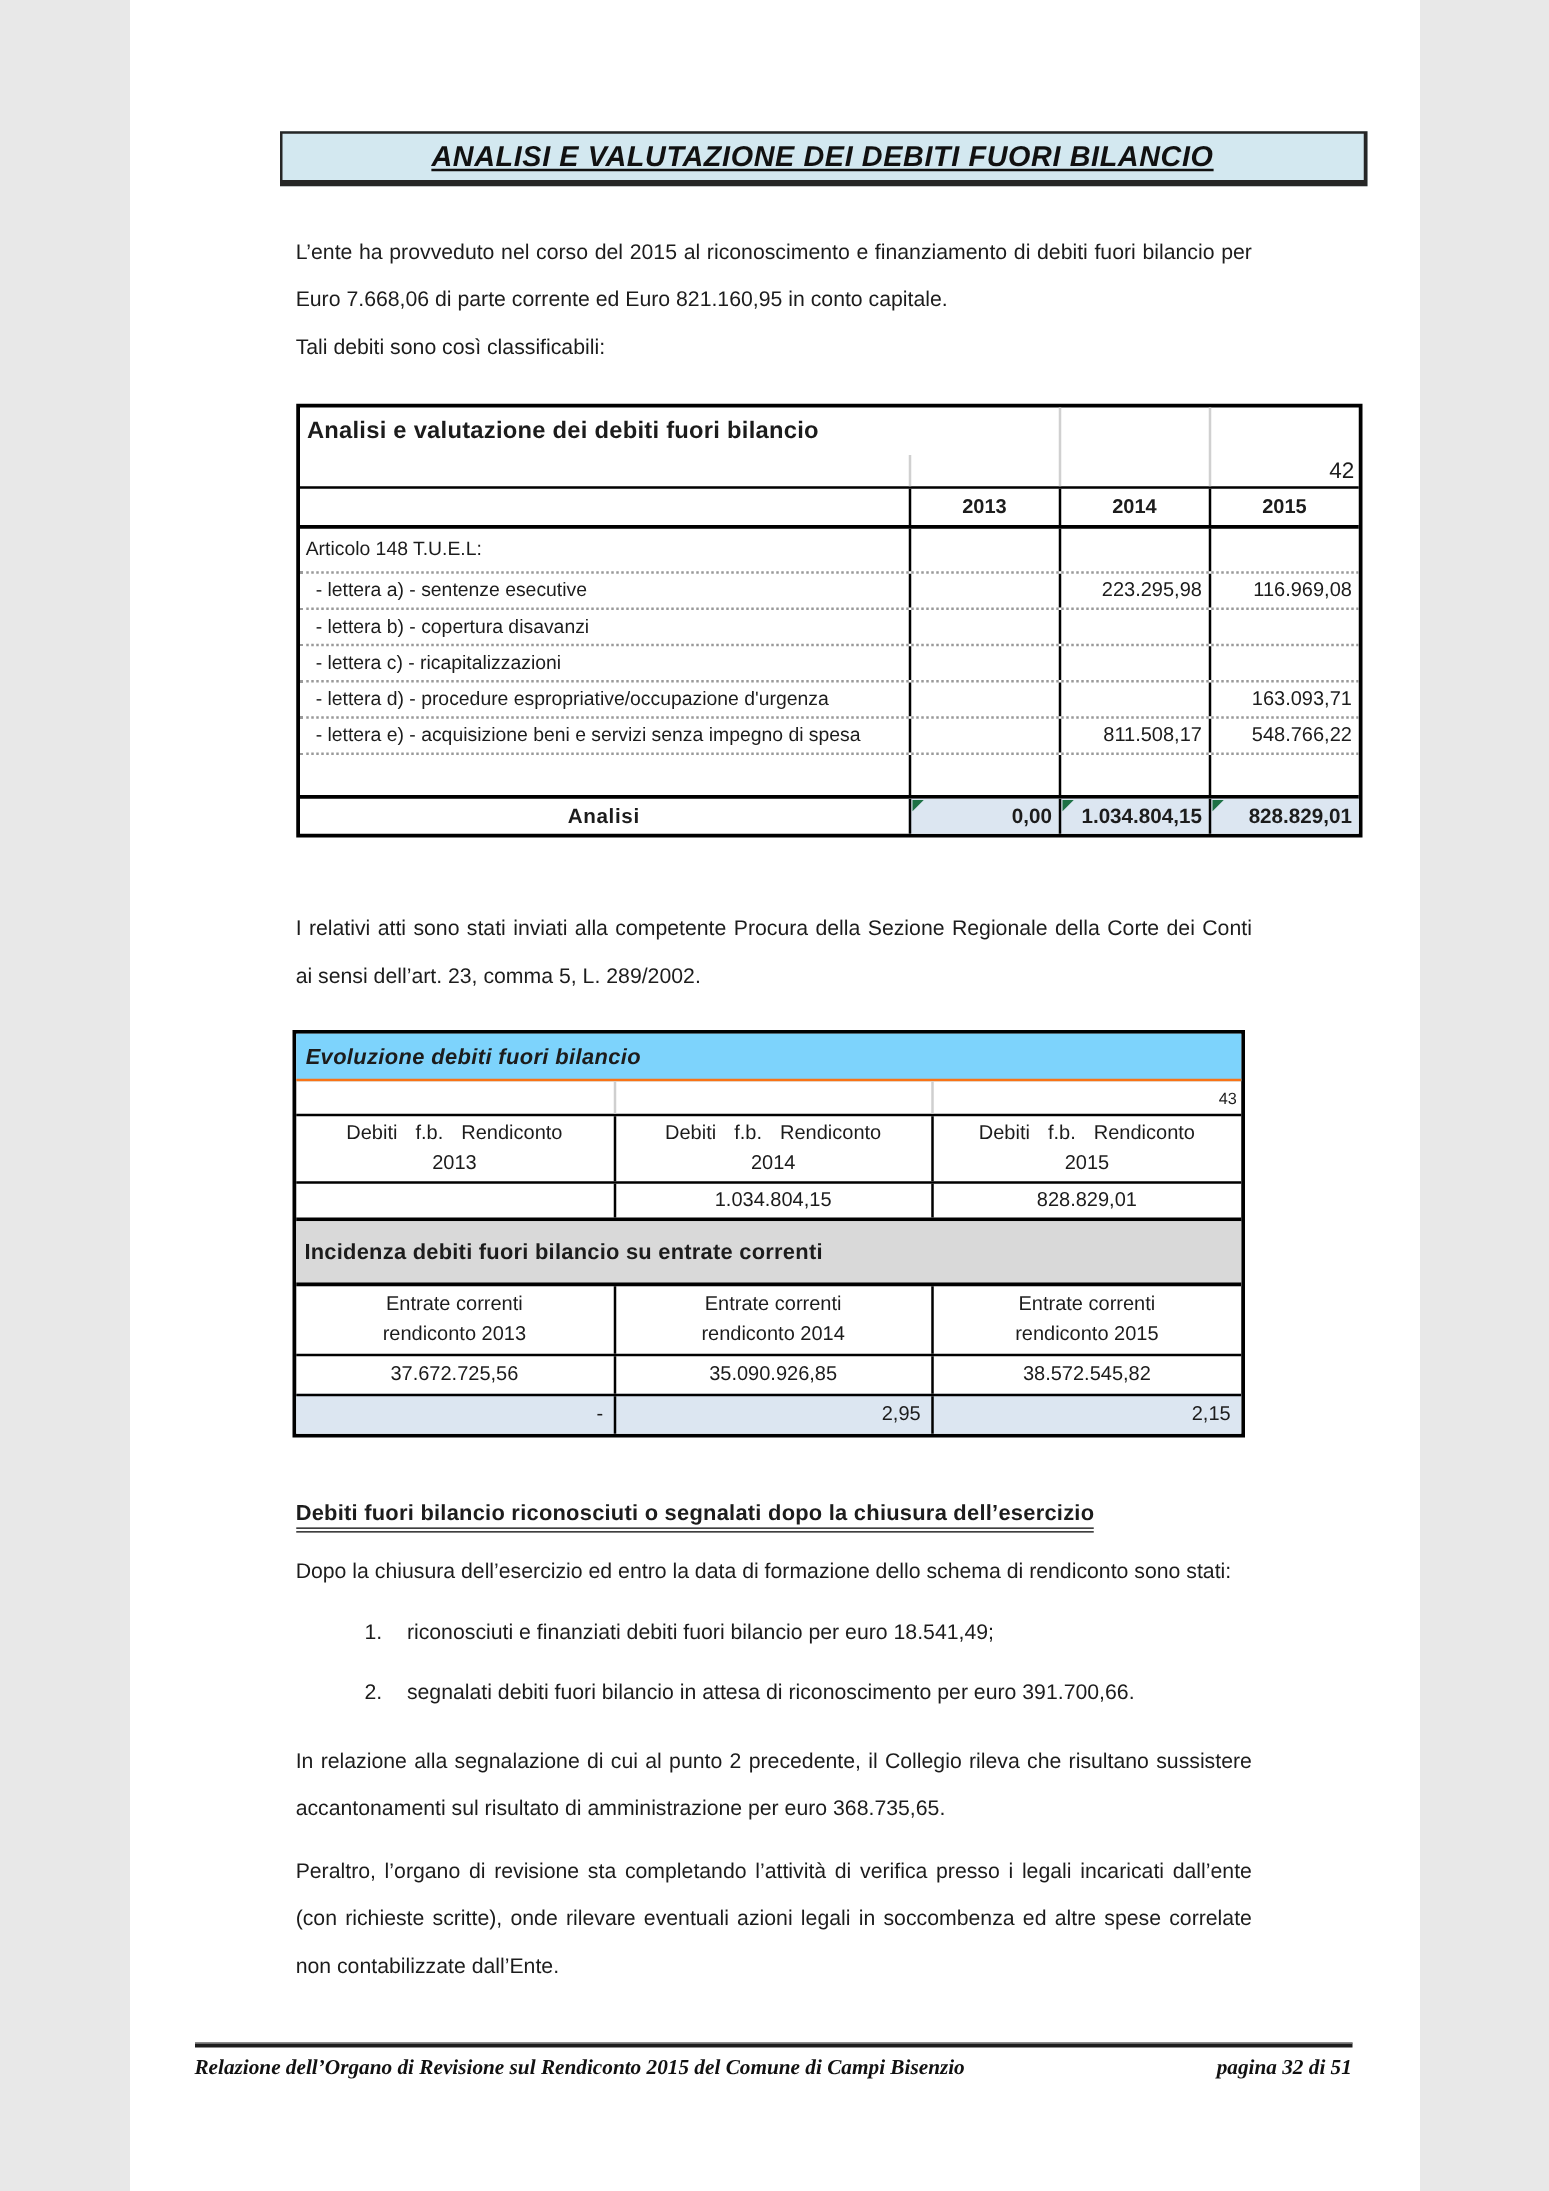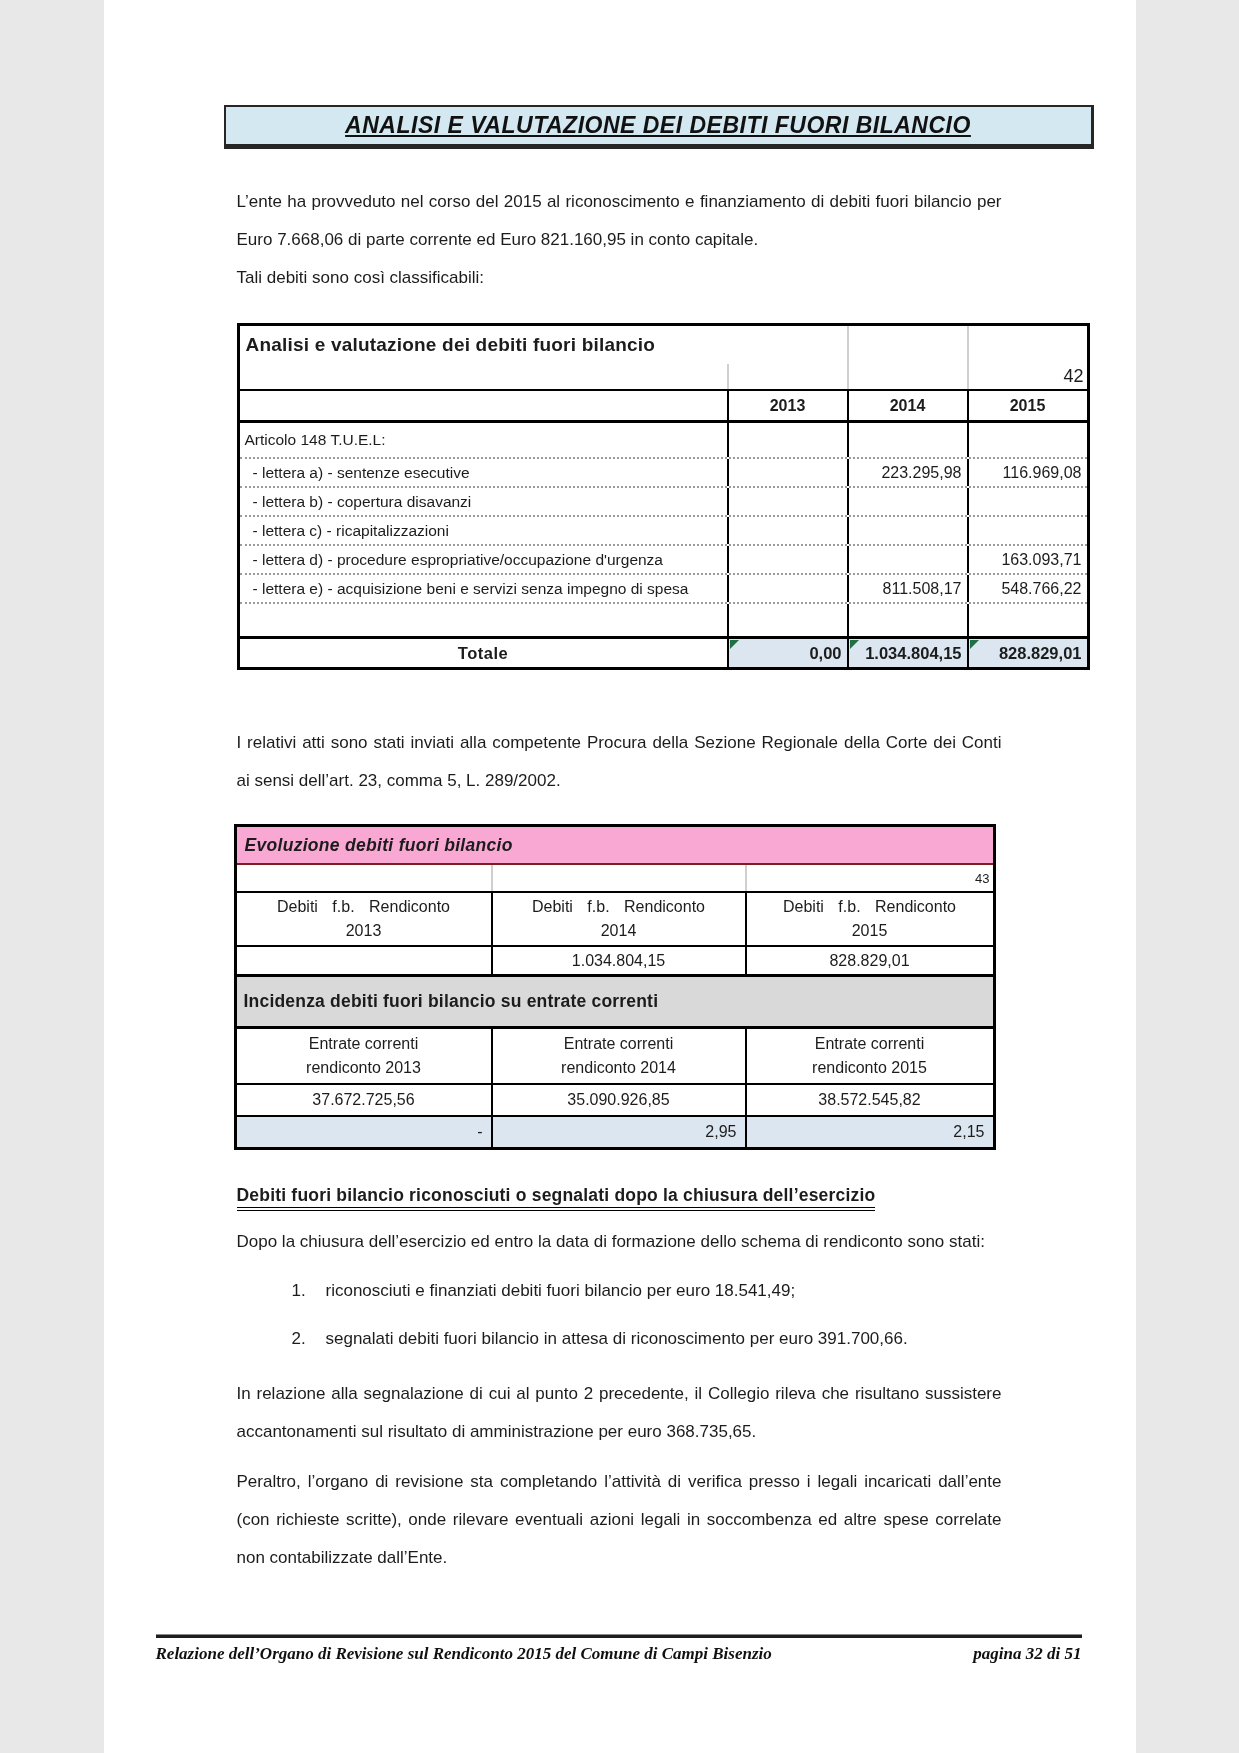--- a/index.html
+++ b/index.html
@@ -49,37 +49,37 @@
     padding-right:5px; background:#dce6f1; position:relative;
   }
   .tri {
     position:absolute; top:1px; left:1px; width:0; height:0;
     border-top:9px solid #1e7145; border-right:9px solid transparent;
   }
   
   .t2 { margin:24px 0 0 130px; width:762px; border:3px solid #000; }
   .t2row { display:grid; grid-template-columns:254px 254px 248px; }
   .t2 .tcell { display:flex; align-items:center; justify-content:center; text-align:center; }
-  .t2row.t2-title { display:block; height:38px; background:#f9a8d4; border-bottom:2px solid #7f1d1d; }
+  .t2row.t2-title { display:block; height:38px; background:#7dd3fc; border-bottom:2px solid #f97316; }
   .t2 .t2-title-cell { display:flex; align-items:center; height:100%; font-size:17.5px; font-weight:bold; font-style:italic; padding-left:8px; letter-spacing:0.3px; }
   .t2row.t2-note { height:26px; }
   .t2 .t2-note-cell { justify-content:flex-end; font-size:13px; padding-right:3px; }
   .t2row.t2-head { height:56px; border-top:2px solid #000; border-bottom:2px solid #000; }
   .t2 .head-cell { flex-direction:column; justify-content:center; font-size:16px; line-height:24px; }
   .t2 .head-cell .hl1 { word-spacing:10px; }
   .t2row.t2-vals { height:30px; border-bottom:3px solid #000; }
   .t2 .val-cell { font-size:16px; }
   .t2row.t2-band { display:block; height:52px; background:#d9d9d9; border-bottom:3px solid #000; }
   .t2 .band-cell { display:flex; align-items:center; height:100%; font-size:17.5px; font-weight:bold; padding-left:7px; letter-spacing:0.2px; }
   .t2 .gray-l { border-left:2px solid #cfcfcf; }
   .t2 .blk-l { border-left:2px solid #000; }
   .t2row.t2-ratio { height:32px; border-top:2px solid #000; background:#dce6f1; }
   .t2 .ratio-cell { justify-content:flex-end; font-size:16px; padding-right:8px; }
   
-  .sect2 { margin:35px 134px 0 133px; }
+  .sect2 { margin:50px 134px 0 133px; }
   .sect-heading {
     display:inline-block; font-size:17.5px; font-weight:bold;
     border-bottom:4px double #000; padding-bottom:1px; letter-spacing:0.2px;
   }
   .sect2 .para { margin-top:12px; }
   .olist { margin-top:6px; }
   .olist .li { display:flex; font-size:17px; line-height:48px; }
   .olist .li .n { width:34px; margin-left:55px; }
   .gap40 { margin-top:40px; }
   
@@ -159,21 +159,21 @@
       <div class="tcell blk-l num">811.508,17</div>
       <div class="tcell blk-l num">548.766,22</div>
     </div>
     <div class="t1row empty-row">
       <div class="tcell"></div>
       <div class="tcell blk-l"></div>
       <div class="tcell blk-l"></div>
       <div class="tcell blk-l"></div>
     </div>
     <div class="t1row total-row">
-      <div class="tcell total-lbl">Totale</div>
+      <div class="tcell total-lbl">Analisi</div>
       <div class="tcell blk-l total-num">
         <span class="tri"></span>
         <span>0,00</span>
       </div>
       <div class="tcell blk-l total-num">
         <span class="tri"></span>
         <span>1.034.804,15</span>
       </div>
       <div class="tcell blk-l total-num">
         <span class="tri"></span>

